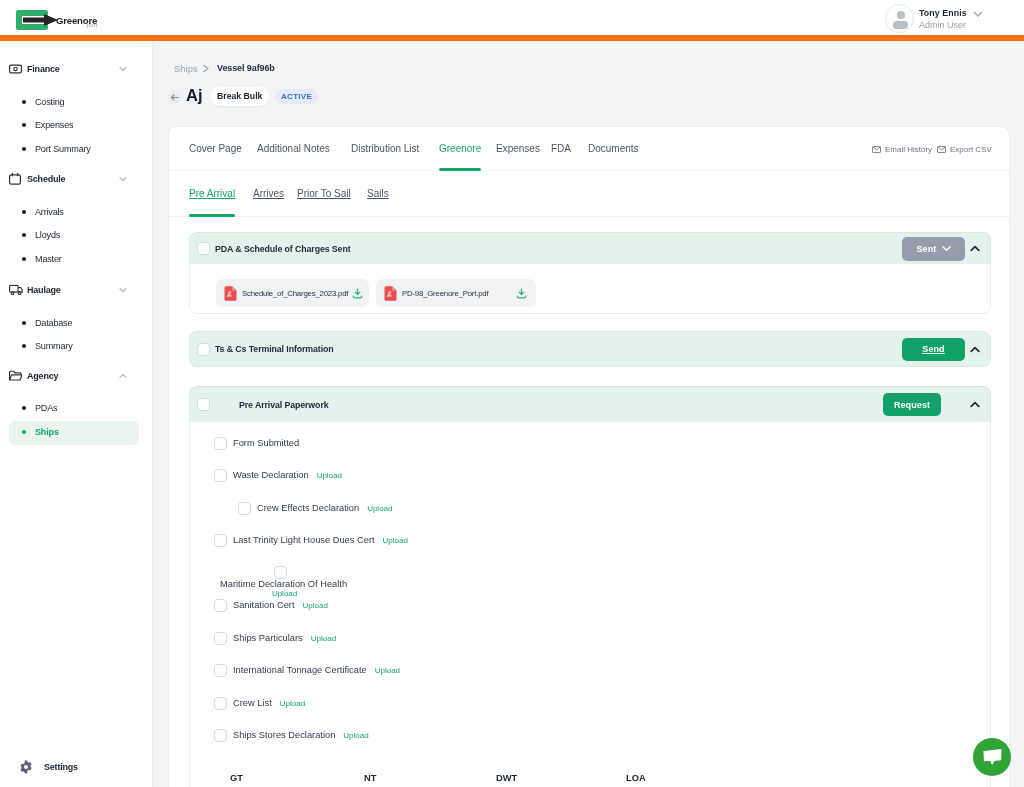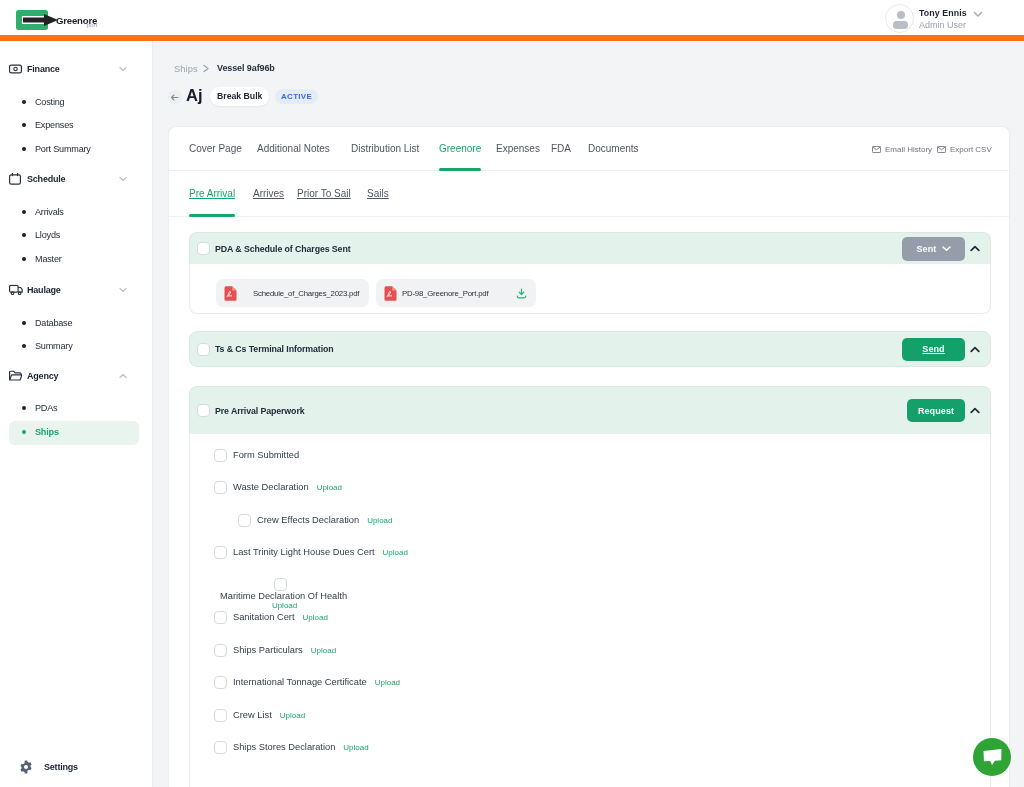--- a/index.html
+++ b/index.html
@@ -258,21 +258,21 @@
       <div class="btn gray" style="width:63px;height:24px;">Sent&nbsp;&nbsp;
         <svg width="9" height="6" viewBox="0 0 9 6">
             <path d="M1 1 L4.5 4.3 L8 1" fill="none" stroke="#fff" stroke-width="1.5" stroke-linecap="round" stroke-linejoin="round"></path>
           </svg>
       </div>
       <svg style="margin:0 10px 0 5px;" width="10" height="7" viewBox="0 0 10 7">
           <path d="M1.2 5.4 L5 1.6 L8.8 5.4" fill="none" stroke="#232b38" stroke-width="1.7" stroke-linecap="round" stroke-linejoin="round"></path>
         </svg>
     </div>
     <div class="sbody" style="height:50px;">
-      <div class="chip" style="left:26px;width:153px;gap:11px;">
+      <div class="chip" style="left:26px;width:153px;">
         <svg style="margin-left:8px;flex:0 0 auto;" width="13" height="15" viewBox="0 0 13 15">
             <path d="M0.5 1.8 Q0.5 0.3 2 0.3 L8.2 0.3 L12.5 4.6 L12.5 13.2 Q12.5 14.7 11 14.7 L2 14.7 Q0.5 14.7 0.5 13.2 Z" fill="#e84e50"></path>
             <path d="M8.2 0.3 L8.2 4.6 L12.5 4.6 Z" fill="#f4908f"></path>
             <path d="M3.2 10.5 Q4.6 8.3 5.2 6.2 Q5.6 5 6.2 5.4 Q6.8 5.8 6.2 7.2 Q5.5 8.9 4.2 10.2 Q6 9.7 7.6 9.9" fill="none" stroke="#fff" stroke-width="0.8" stroke-linecap="round"></path>
           </svg>
         <div class="nm">Schedule_of_Charges_2023.pdf</div>
         <div style="flex:1"></div>
         <svg style="margin-right:6px;flex:0 0 auto;" width="11" height="11" viewBox="0 0 11 11">
             <path d="M5.5 1 L5.5 6.2 M3.2 4.2 L5.5 6.5 L7.8 4.2" fill="none" stroke="#24b377" stroke-width="1.2" stroke-linecap="round" stroke-linejoin="round"></path>
             <path d="M1.2 8 Q1.2 9.8 3 9.8 L8 9.8 Q9.8 9.8 9.8 8" fill="none" stroke="#24b377" stroke-width="1.2" stroke-linecap="round"></path>
@@ -300,21 +300,21 @@
       <div class="ttl">Ts &amp; Cs Terminal Information</div>
       <div style="flex:1"></div>
       <div class="btn green" style="width:63px;height:23px;text-decoration:underline;">Send</div>
       <svg style="margin:0 10px 0 5px;" width="10" height="7" viewBox="0 0 10 7">
           <path d="M1.2 5.4 L5 1.6 L8.8 5.4" fill="none" stroke="#232b38" stroke-width="1.7" stroke-linecap="round" stroke-linejoin="round"></path>
         </svg>
     </div>
   </div>
 
   <div class="sect" style="top:259px;">
-    <div class="shead open" style="height:48px;">
+    <div class="shead open" style="height:36px;gap:24px;">
       <div class="cbx"></div>
       <div class="ttl">Pre Arrival Paperwork</div>
       <div style="flex:1"></div>
       <div class="btn green" style="width:58px;height:23px;">Request</div>
       <svg style="margin:0 10px 0 5px;" width="10" height="7" viewBox="0 0 10 7">
           <path d="M1.2 5.4 L5 1.6 L8.8 5.4" fill="none" stroke="#232b38" stroke-width="1.7" stroke-linecap="round" stroke-linejoin="round"></path>
         </svg>
     </div>
     <div class="sbody" style="height:366px;border-radius:0;border-bottom:none;">
       <div class="clrow" style="top:14px;">

